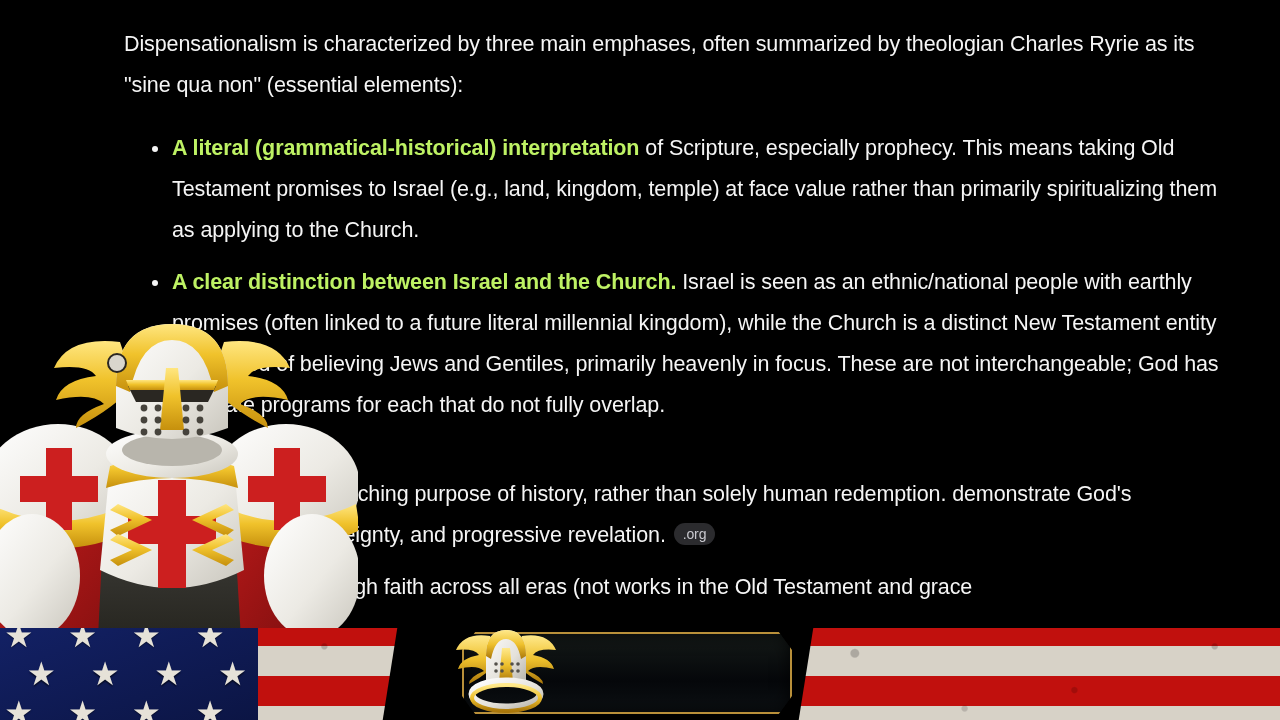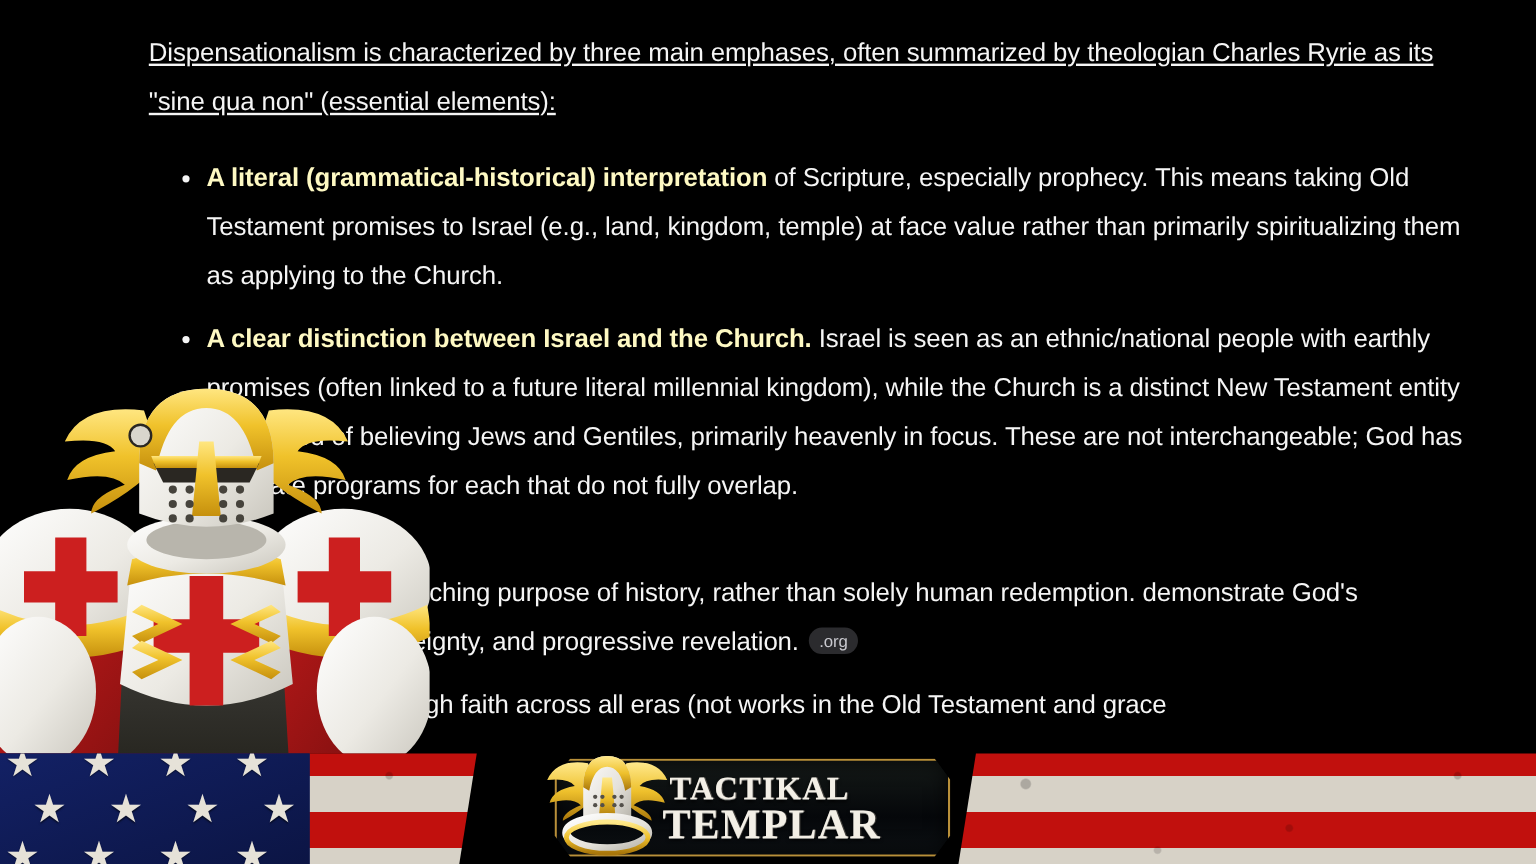--- a/index.html
+++ b/index.html
@@ -25,39 +25,38 @@
     color:#f2f2f2;
     font-size:21.5px;
     line-height:41px;
     letter-spacing:-0.1px;
     z-index:10;
   }
   .para {
     font-weight:400;
     color:#f5f5f5;
     margin-bottom:12px;
-    text-decoration:underline;
   }
   .bullets { list-style:none; margin-top:10px; }
   .bullets > li {
     position:relative;
     padding-left:48px;
     margin-bottom:11px;
     color:#f5f5f5;
   }
   .bullets > li::before {
     content:"";
     position:absolute;
     left:28px; top:18px;
     width:6px; height:6px;
     border-radius:50%;
     background:#f5f5f5;
   }
   .bullets > li.nodot::before { display:none; }
-  b, .lead { font-weight:700; color:#fef9c3; }
+  b, .lead { font-weight:700; color:#bef264; }
 
   
   .cite {
     display:inline-block;
     vertical-align:middle;
     background:#2b2b2e;
     color:#c9c9cf;
     border-radius:11px;
     font-size:14px;
     line-height:20px;
@@ -344,20 +343,16 @@
             <circle cx="68" cy="38" r="1.8"></circle>
           <circle cx="46" cy="45" r="1.8"></circle>
             <circle cx="52" cy="45" r="1.8"></circle>
           <circle cx="62" cy="45" r="1.8"></circle>
             <circle cx="68" cy="45" r="1.8"></circle>
         </g>
         <ellipse cx="56" cy="68" rx="34" ry="13" fill="none" stroke="url(#s2)" stroke-width="7"></ellipse>
         <ellipse cx="56" cy="72" rx="34" ry="13" fill="none" stroke="url(#g2)" stroke-width="4"></ellipse>
       </svg>
 
-      <div class="logo-text">
-        <span class="l1">TACTIKAL</span>
-        <span class="l2">TEMPLAR</span>
-      </div>
     </div>
 
   </div>
 </div>
 
 </body></html>

